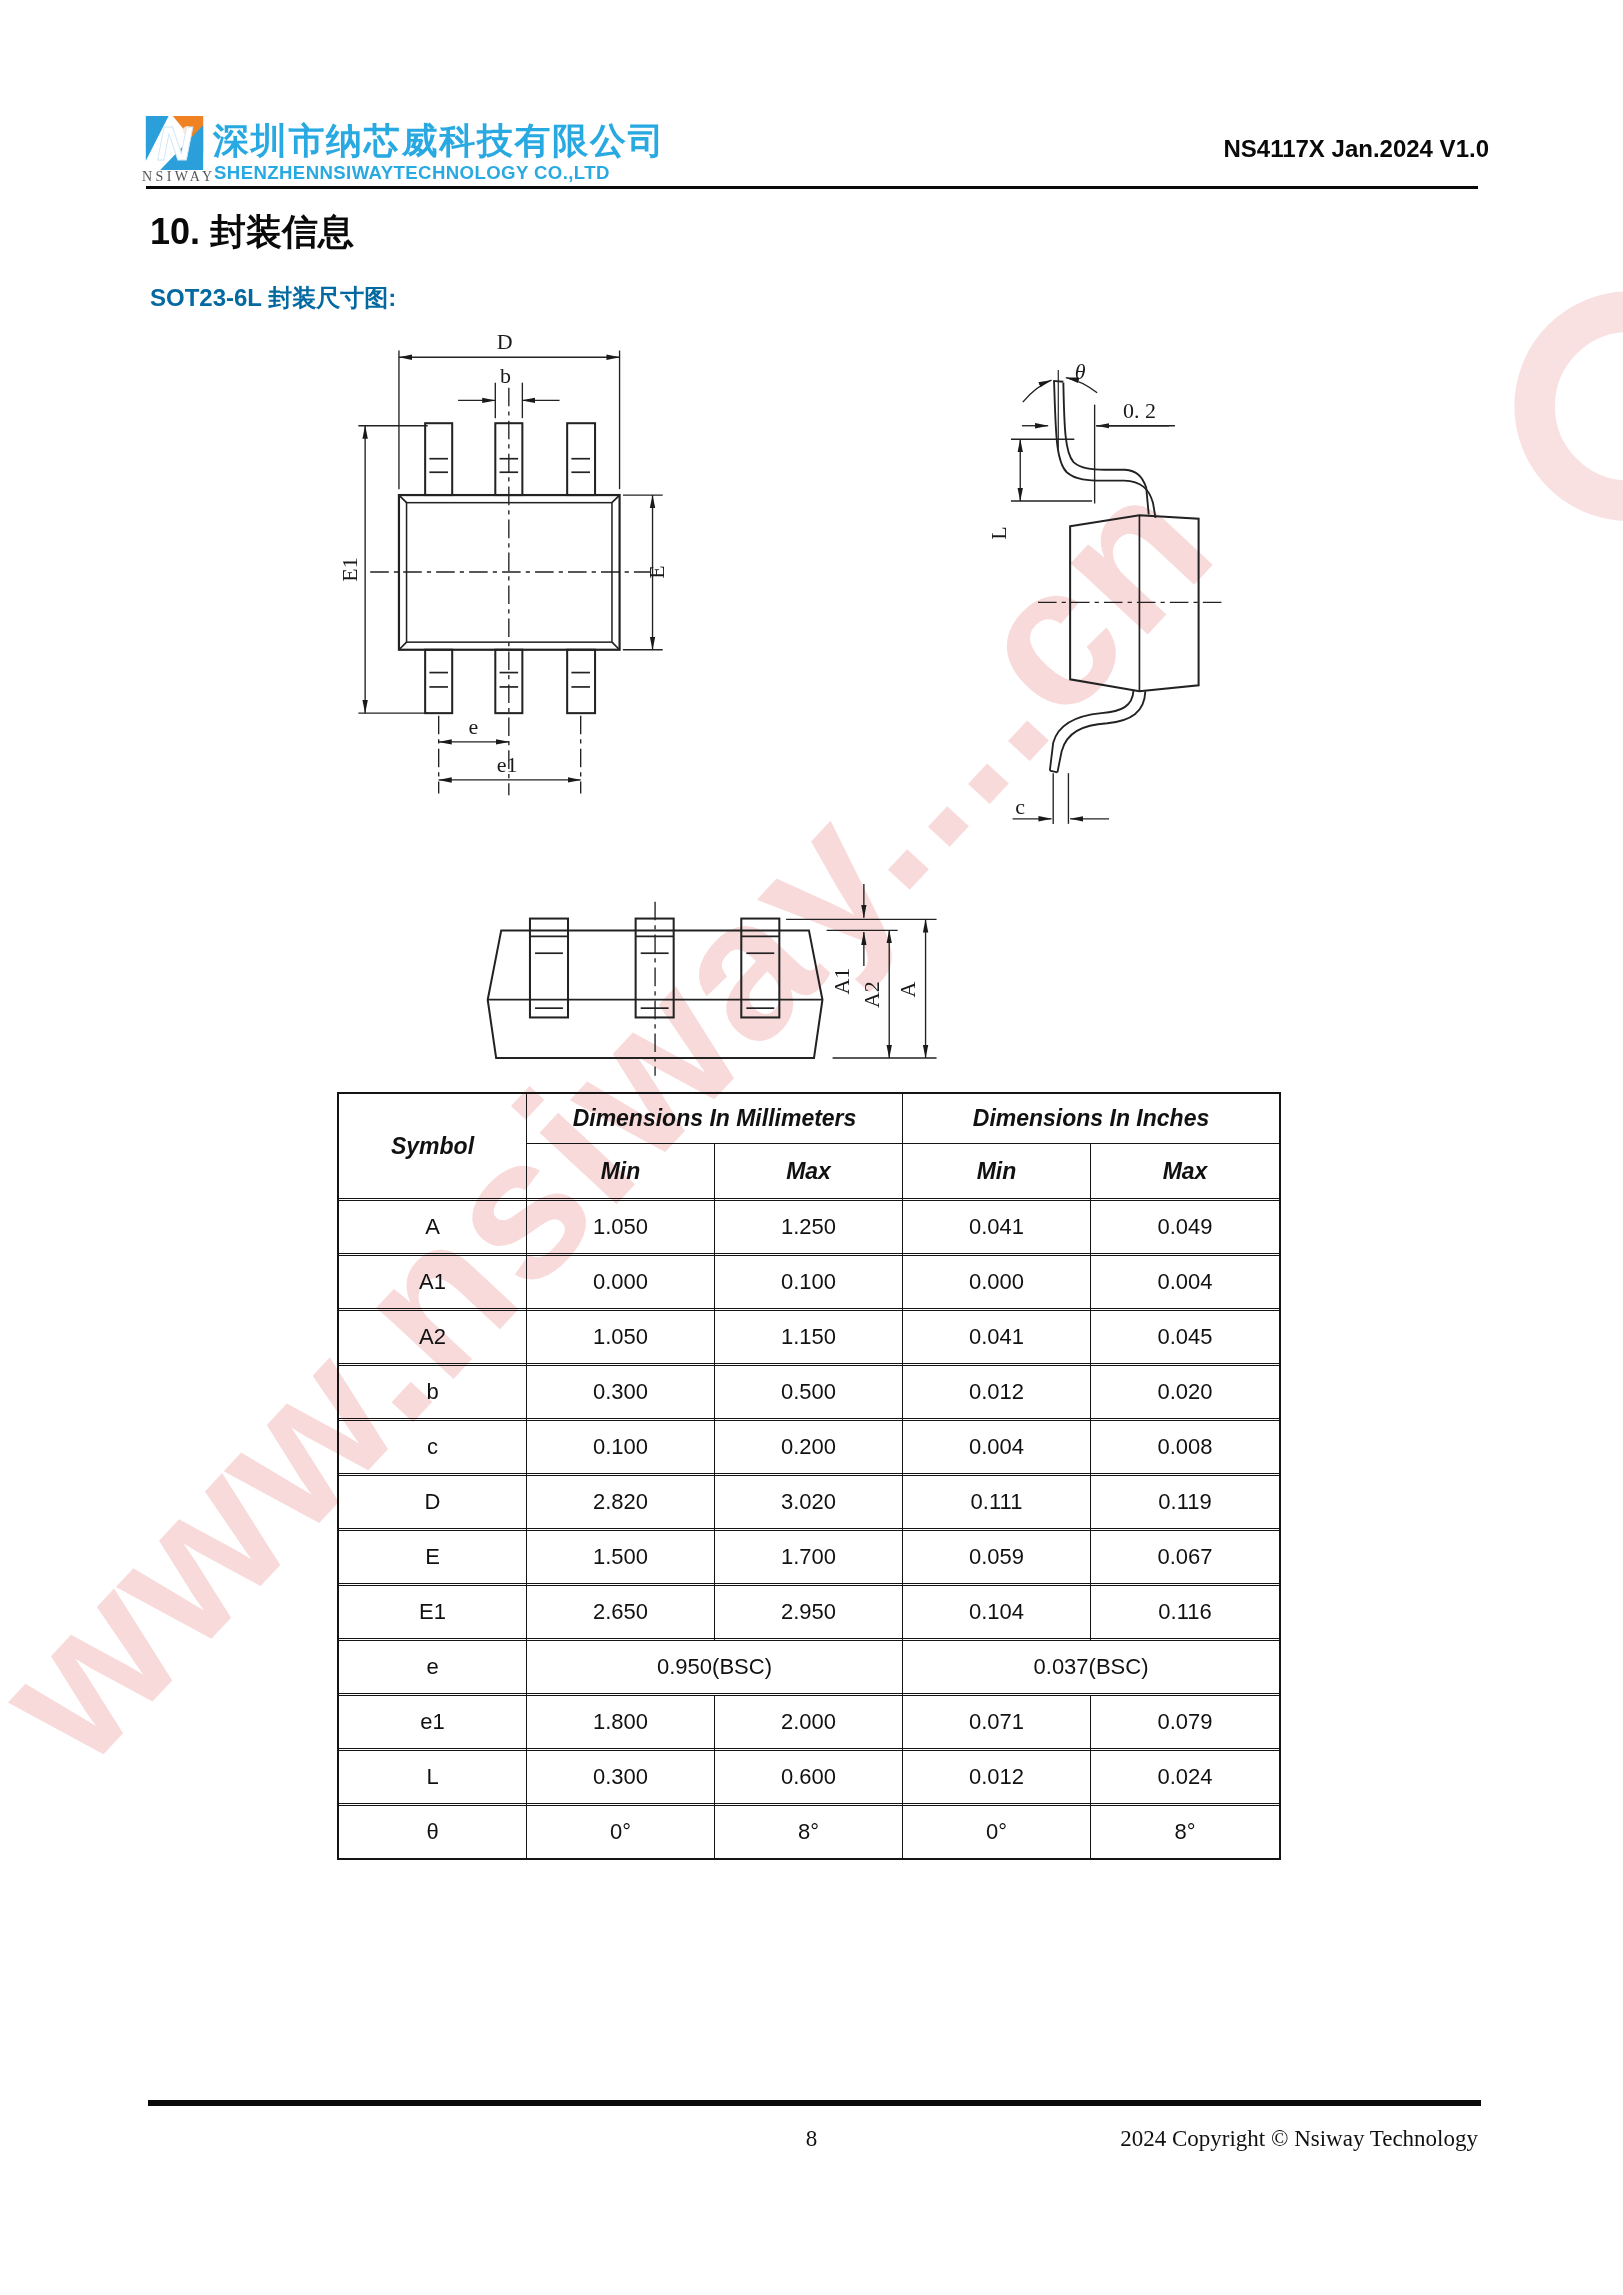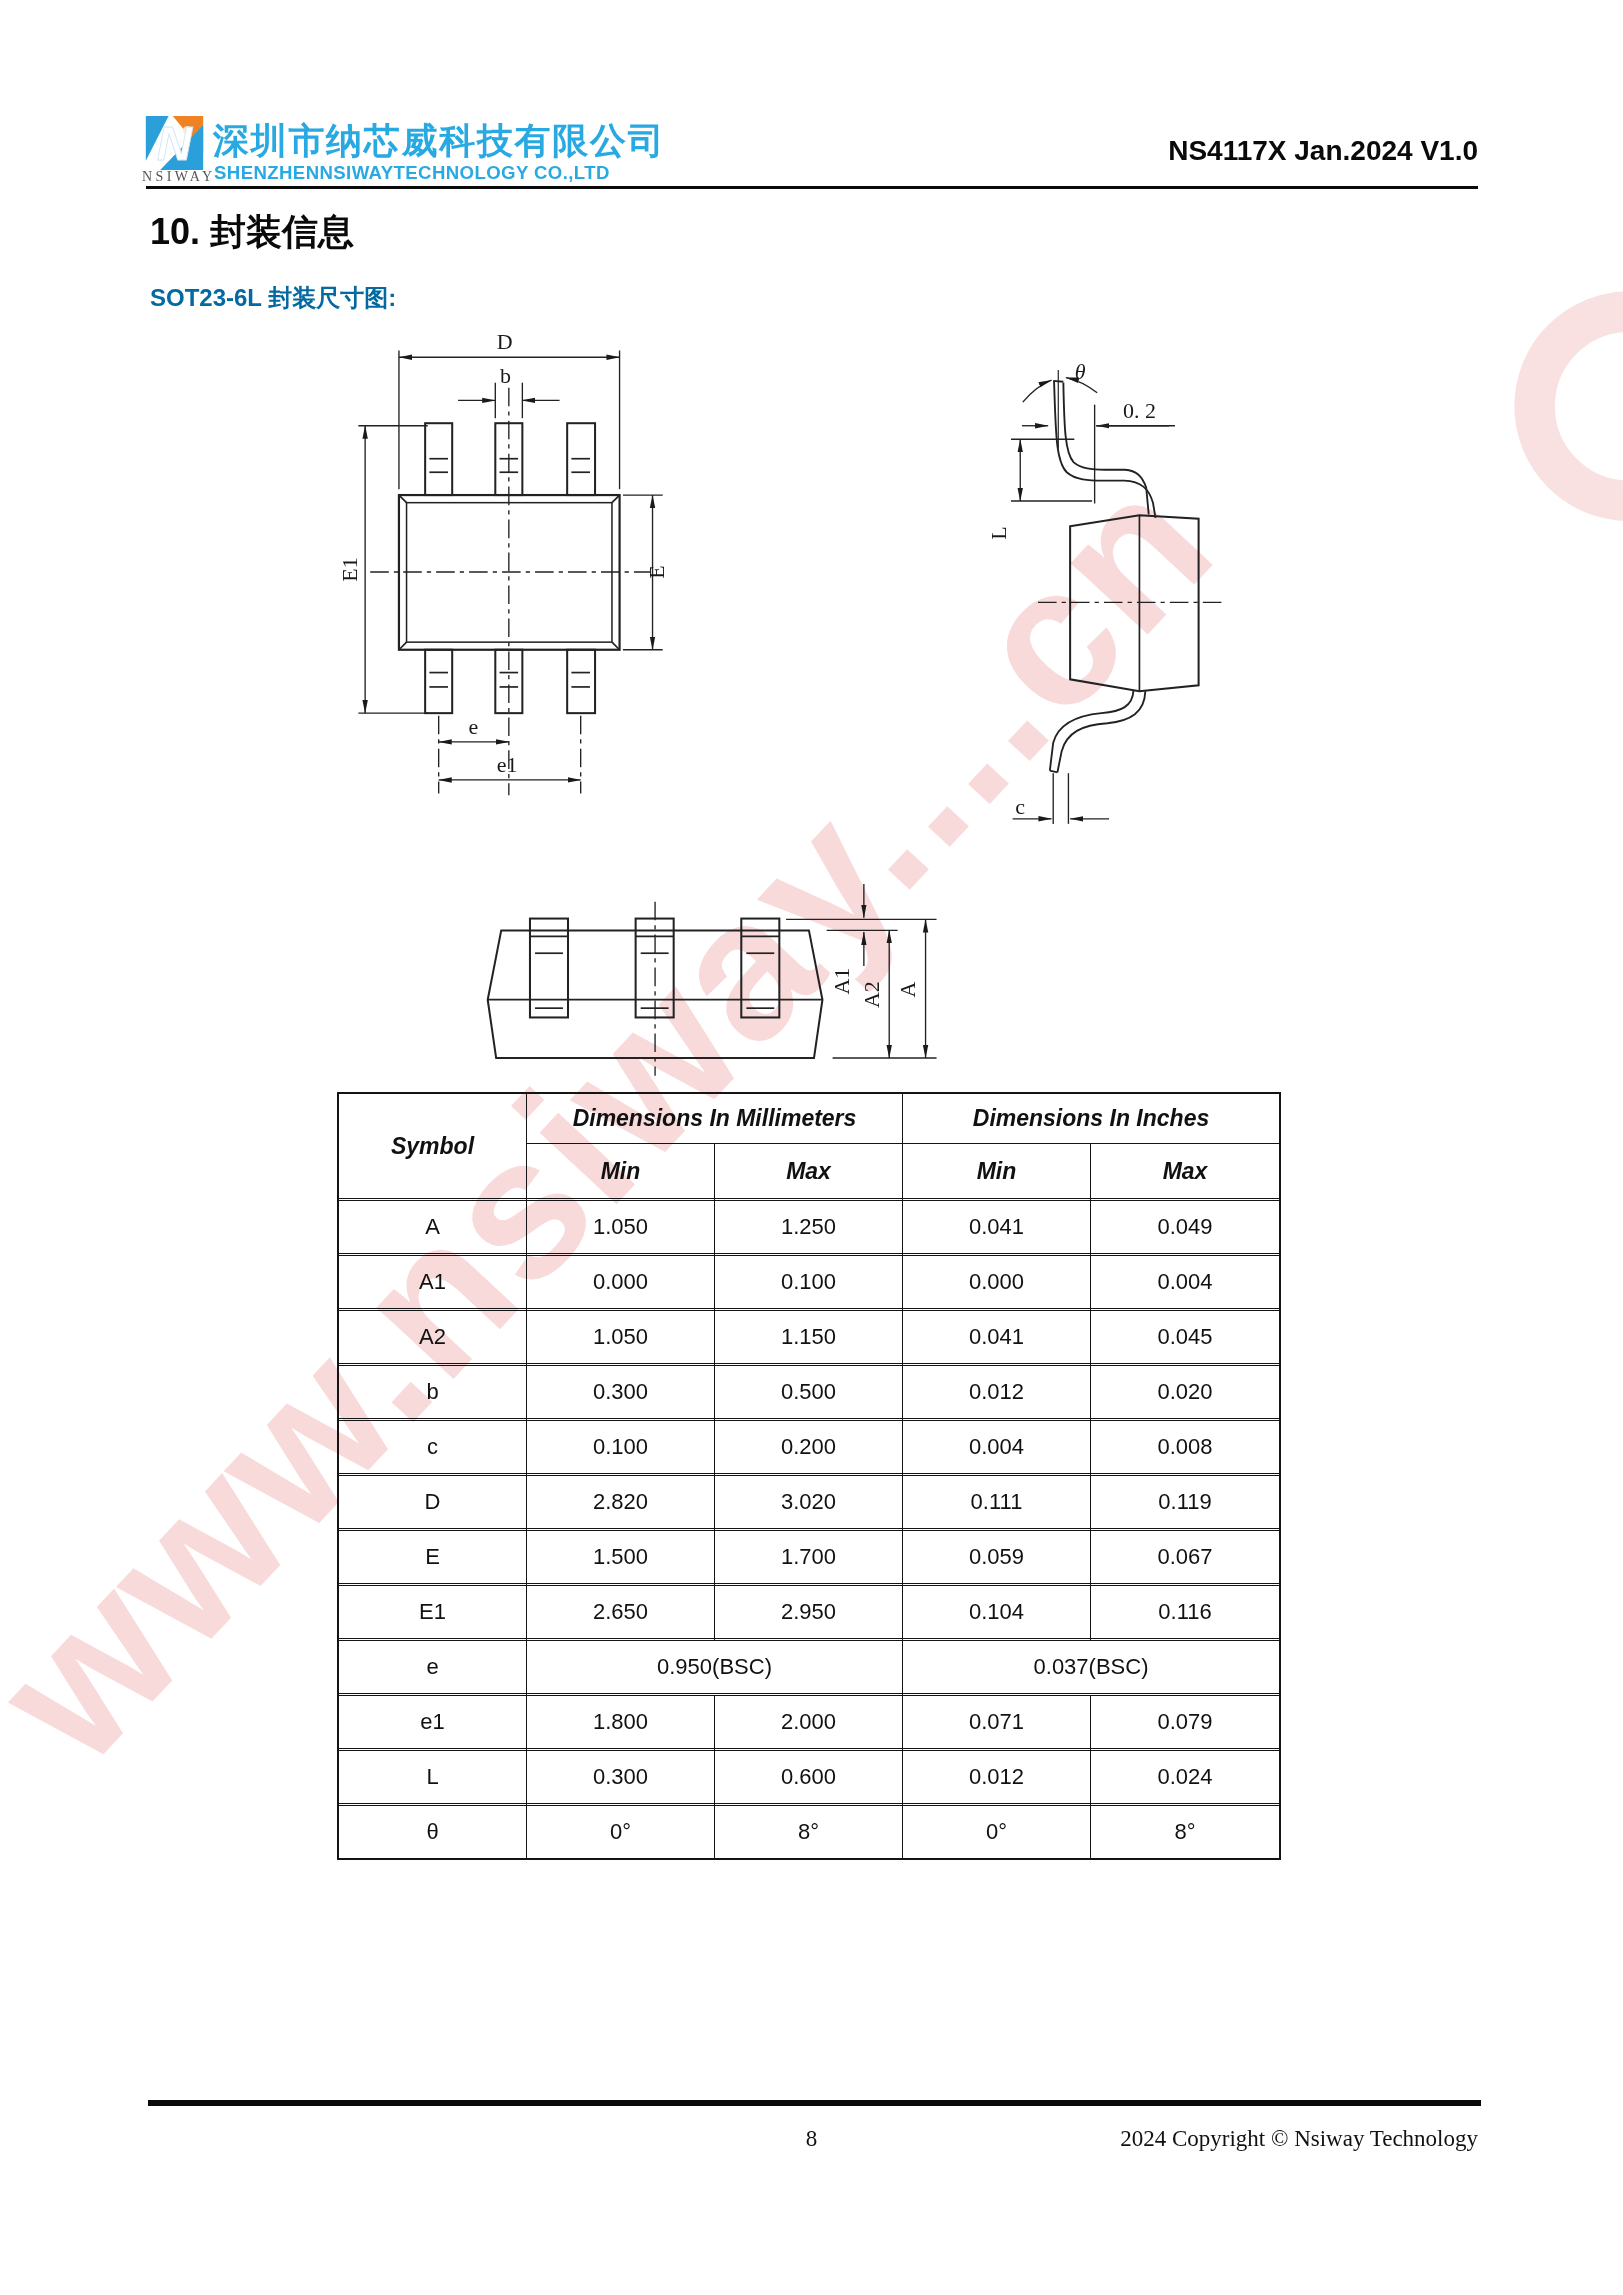--- a/index.html
+++ b/index.html
@@ -10,21 +10,21 @@
              letter-spacing:3.4px;white-space:nowrap;transform:rotate(-47deg);
              transform-origin:0 100%;line-height:1;pointer-events:none;z-index:1;}
   .wm-frag{position:absolute;left:1473px;top:271px;z-index:1;pointer-events:none;}
   
   .header-rule{position:absolute;left:146px;top:186px;width:1332px;height:3.4px;background:#0a0a0a;}
   .logo-icon{position:absolute;left:145px;top:115px;width:59px;height:56px;}
   .logo-sub{position:absolute;left:142px;top:169px;width:68px;font-family:"Liberation Serif",serif;
             font-size:14px;letter-spacing:3.4px;color:#555;text-align:center;}
   .company-cn{position:absolute;left:213px;top:117px;font-size:36px;font-weight:bold;letter-spacing:1.7px;}
   .company-en{position:absolute;left:214px;top:162px;font-size:18.6px;font-weight:bold;letter-spacing:0.4px;}
-  .doc-ref{position:absolute;right:145px;top:135px;font-size:28px;font-weight:bold;color:#0a0a0a;}
+  .doc-ref{position:absolute;right:134px;top:135px;font-size:24px;font-weight:bold;color:#0a0a0a;}
   
   .sec-title{position:absolute;left:150px;top:208px;font-size:36px;font-weight:bold;color:#0a0a0a;}
   .sec-sub{position:absolute;left:150px;top:282px;font-size:24px;font-weight:bold;color:#0369a1;}
   
   .drawing-svg{position:absolute;left:321px;top:326px;z-index:2;}
   .drawing-svg text{font-family:"Liberation Serif",serif;font-size:26px;fill:#1a1a1a;}
   
   .dim-table{position:absolute;left:337px;top:1092px;border-spacing:0;z-index:2;
              border:2.5px solid #141414;table-layout:fixed;width:938px;}
   .dim-table th,.dim-table td{font-size:22px;text-align:center;vertical-align:middle;

